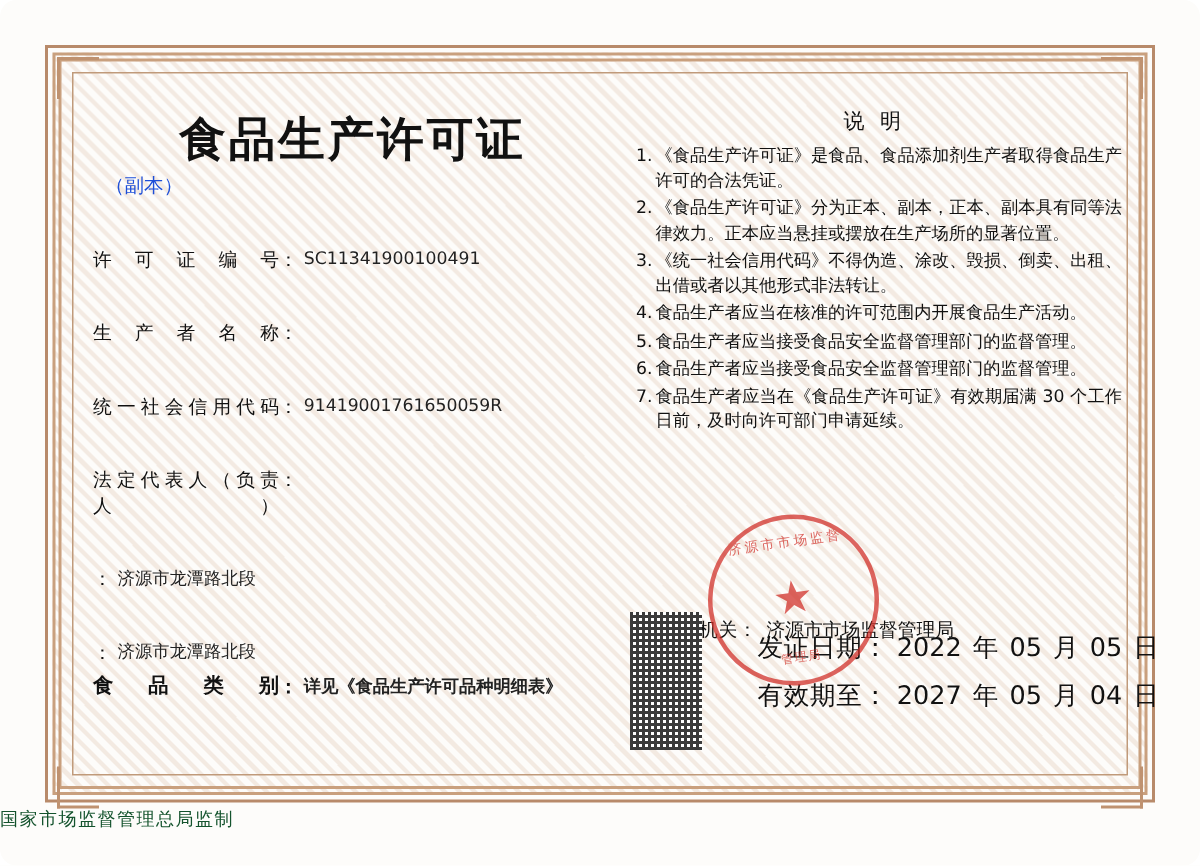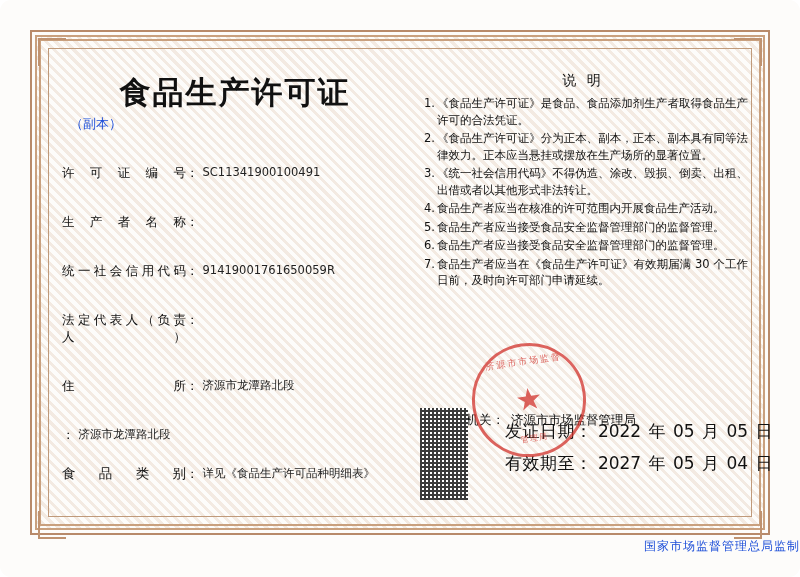--- a/index.html
+++ b/index.html
@@ -120,21 +120,21 @@
   .field-value {
     flex: 1 1 auto;
     font-size: 11.5px;
     color: #222;
     line-height: 17px;
     padding-left: 4px;
     word-break: break-all;
   }
 
   
-  .field-row.cat { margin-top: 22px; }
+  .field-row.cat { margin-top: 6px; font-weight: bold; }
   .field-label.big { font-size: 13.5px; }
 
   
   .notes {
     position: absolute;
     left: 418px;
     top: 72px;
     width: 330px;
   }
   .notes-title {
@@ -245,26 +245,25 @@
   }
   .qr1 { left: 420px; top: 408px; width: 48px; height: 48px; }
   .qr2 { left: 420px; top: 452px; width: 48px; height: 48px; }
 
   
   .footer {
     position: absolute;
     left: 0;
     right: 0;
     top: 538px;
-    text-align: right;
+    text-align: left;
     font-size: 12px;
-    color: #1d4ed8;
+    color: #14532d;
     font-family: "DejaVu Serif", "Liberation Serif", serif;
     letter-spacing: 1px;
-    padding-left: 29px;
   }
 </style>
 </head>
 <body>
 
 <div class="page">
 
   <div class="border-outer"></div>
   <div class="border-mid"></div>
   <div class="border-inner"></div>
@@ -289,21 +288,20 @@
     <div class="field-row">
       <div class="field-label">统一社会信用代码</div>
       <div class="field-colon">：</div>
       <div class="field-value">91419001761650059R</div>
     </div>
     <div class="field-row">
       <div class="field-label">法定代表人（负责人）</div>
       <div class="field-colon">：</div>
     </div>
     <div class="field-row">
-      <div class="field-label">住            所</div>
       <div class="field-colon">：</div>
       <div class="field-value">济源市龙潭路北段</div>
     </div>
     <div class="field-row">
       <div class="field-colon">：</div>
       <div class="field-value">济源市龙潭路北段</div>
     </div>
     <div class="field-row cat">
       <div class="field-label big">食 品 类 别</div>
       <div class="field-colon">：</div>

